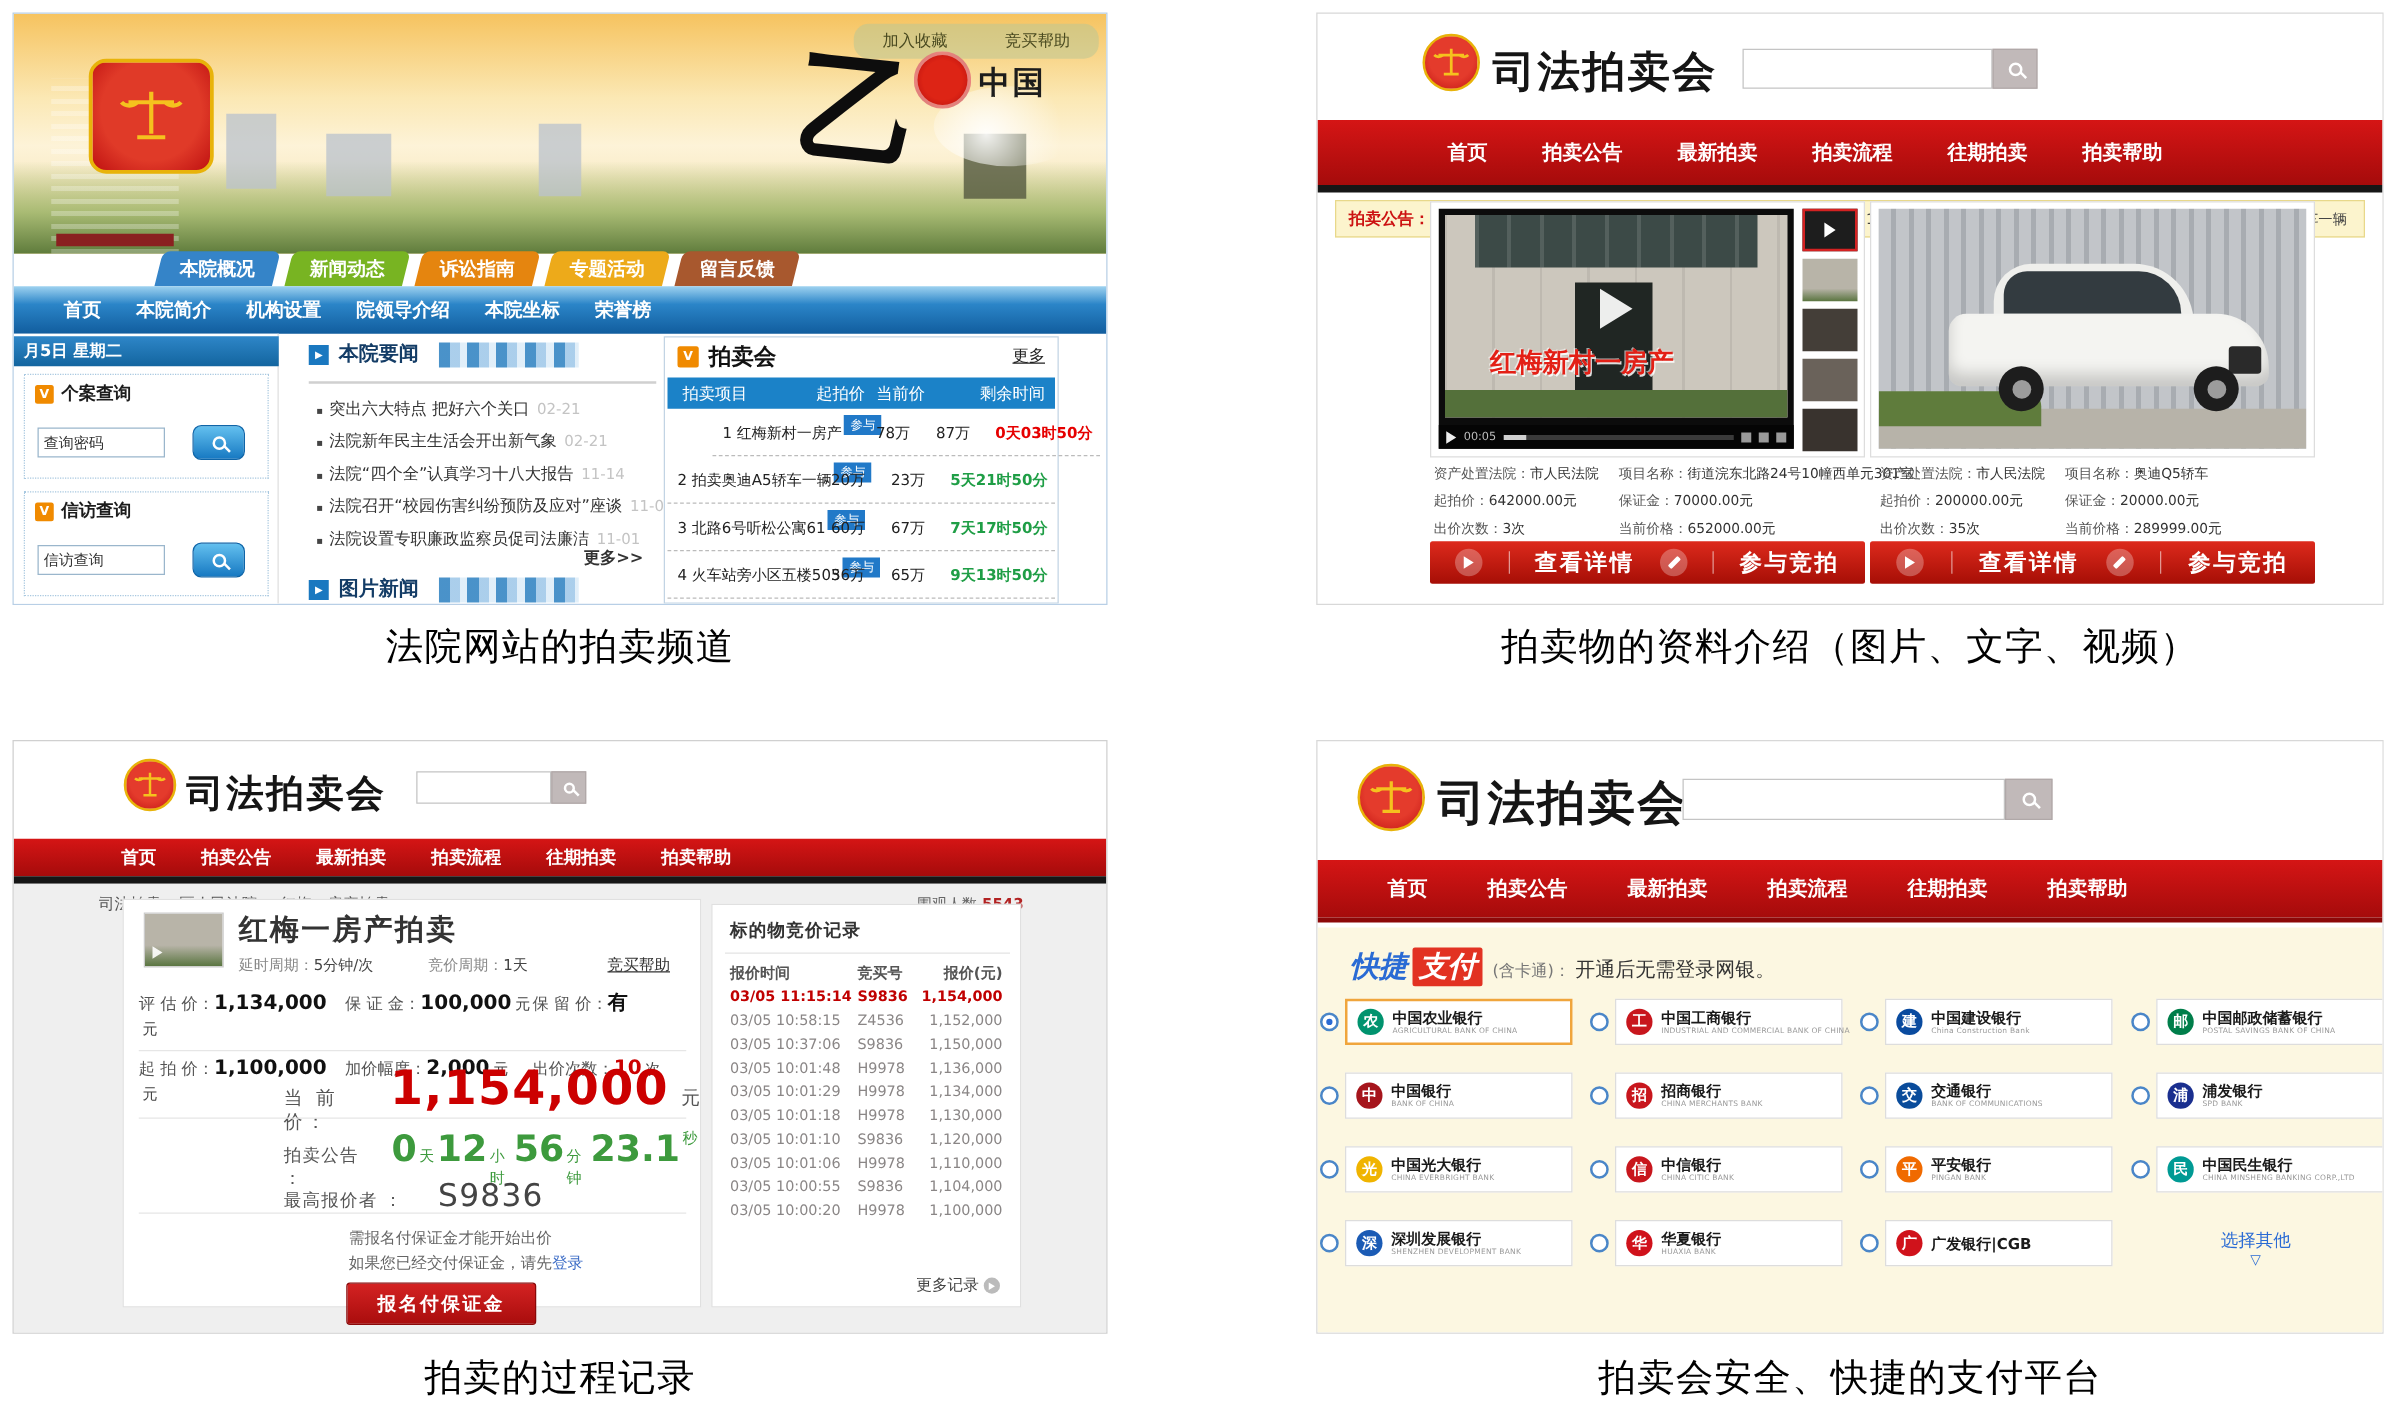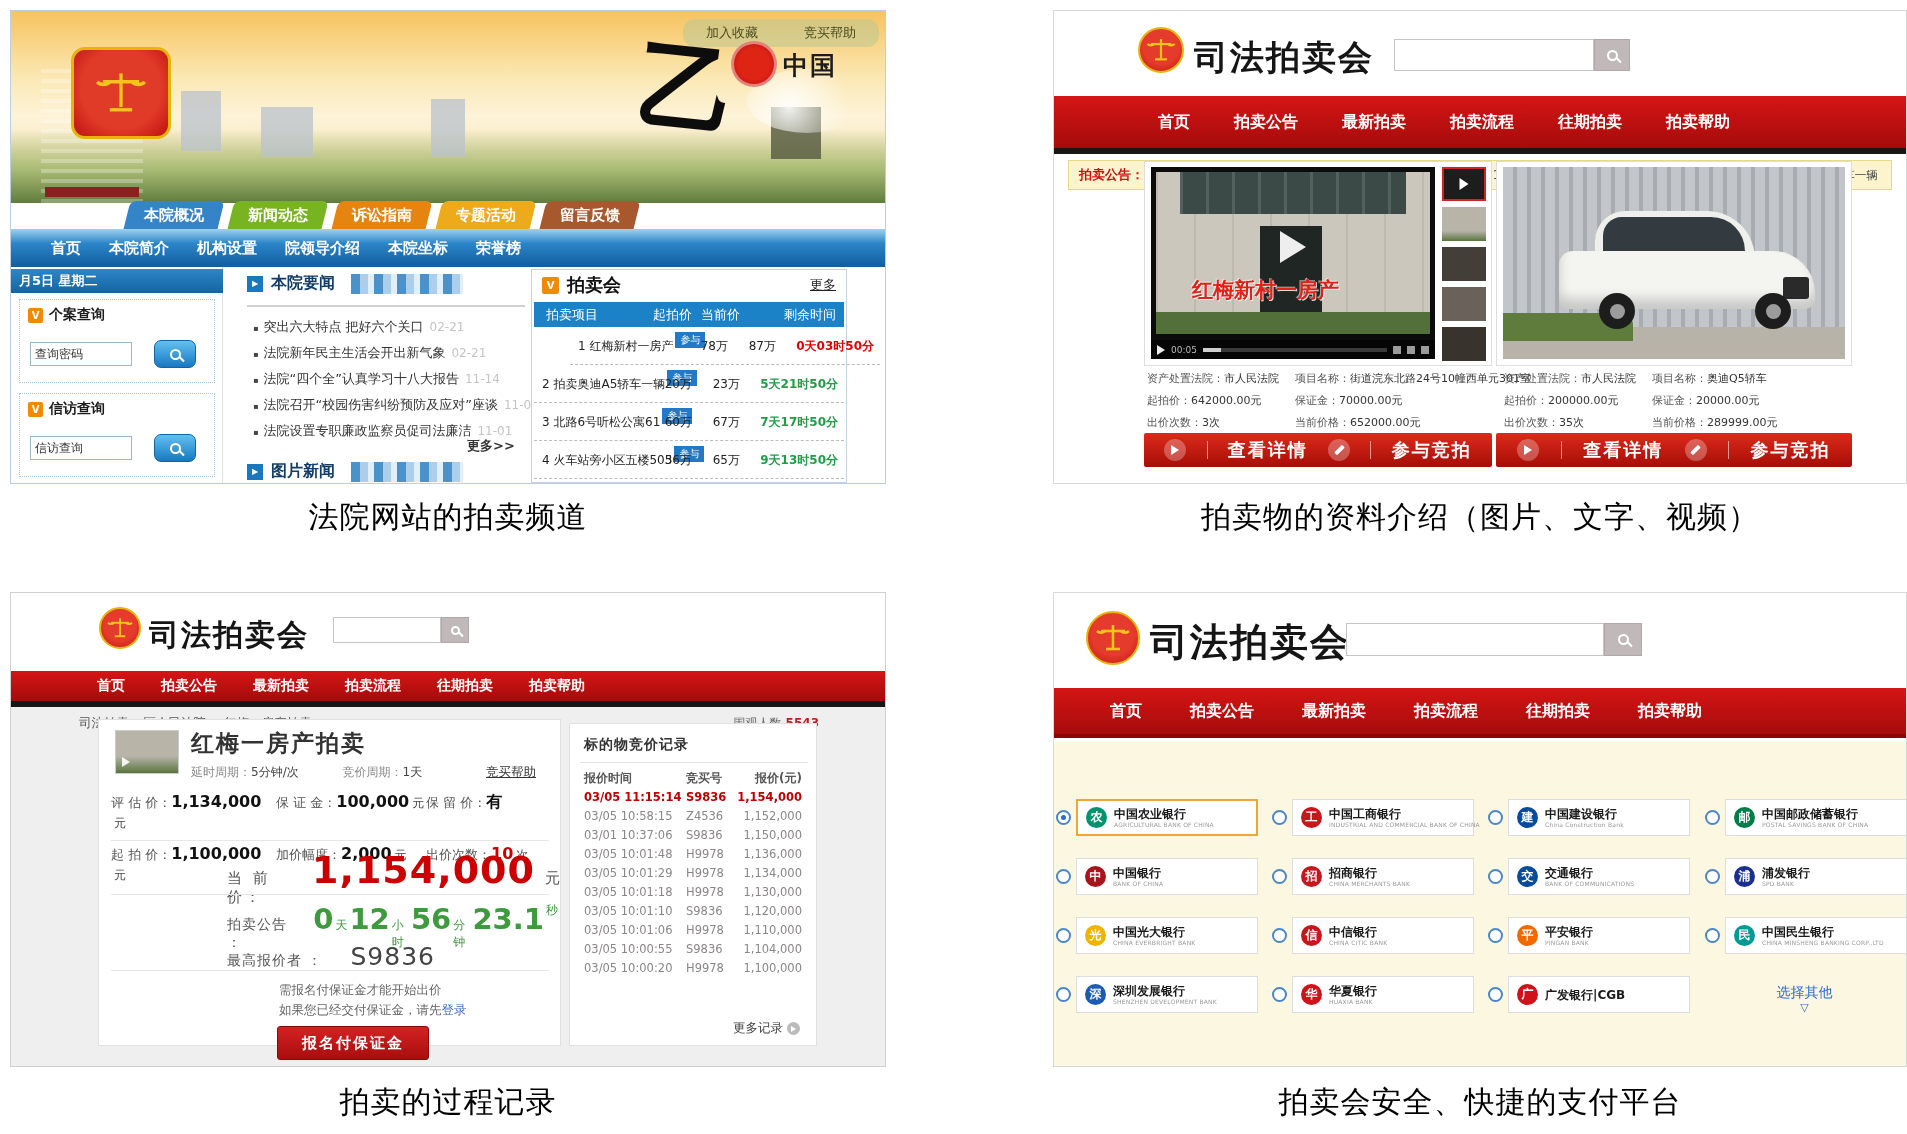--- a/index.html
+++ b/index.html
@@ -674,21 +674,21 @@
           <span class="lr-p">1,154,000</span>
         </div>
 
         <div class="logrow" style="top: 85px;">
           <span class="lr-t">03/05 10:58:15</span>
           <span class="lr-b">Z4536</span>
           <span class="lr-p">1,152,000</span>
         </div>
 
         <div class="logrow" style="top: 104px;">
-          <span class="lr-t">03/01 10:37:06</span>
+          <span class="lr-t">03/05 10:37:06</span>
           <span class="lr-b">S9836</span>
           <span class="lr-p">1,150,000</span>
         </div>
 
         <div class="logrow" style="top: 123px;">
           <span class="lr-t">03/05 10:01:48</span>
           <span class="lr-b">H9978</span>
           <span class="lr-p">1,136,000</span>
         </div>
 
@@ -760,20 +760,26 @@
 
   <span>首页</span>
       <span>拍卖公告</span>
       <span>最新拍卖</span>
       <span>拍卖流程</span>
       <span>往期拍卖</span>
       <span>拍卖帮助</span>
     </div>
 
   <div class="abs yellowzone">
+    <div class="qpline">
+      <span class="qp-blue">快捷</span>
+      <span class="qp-red">支付</span>
+      <span class="qp-suffix">(含卡通)：</span>
+      <span class="qp-desc">开通后无需登录网银。</span>
+    </div>
 
     <div class="bankgrid">
 
         <div class="bank-cell selected">
           <span class="radio"></span>
           <span class="bank-card">
             <span class="bglyph" style="background: rgb(0, 147, 110);">农</span>
             <span>
               <span class="bname" style="display:block">中国农业银行</span>
                   <span class="ben" style="display:block">AGRICULTURAL BANK OF CHINA</span>

